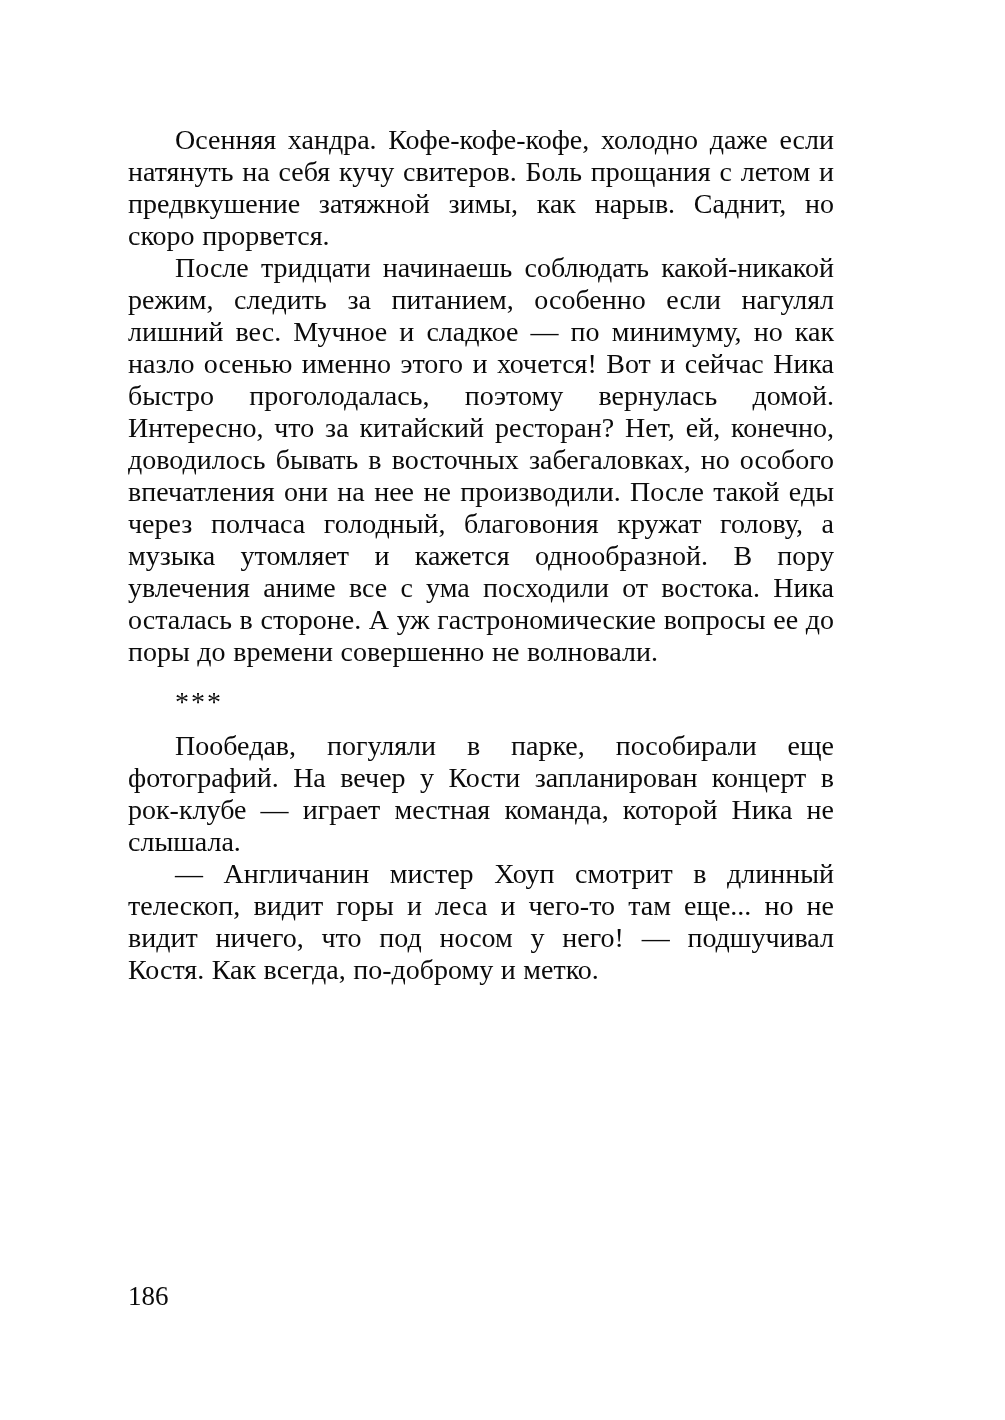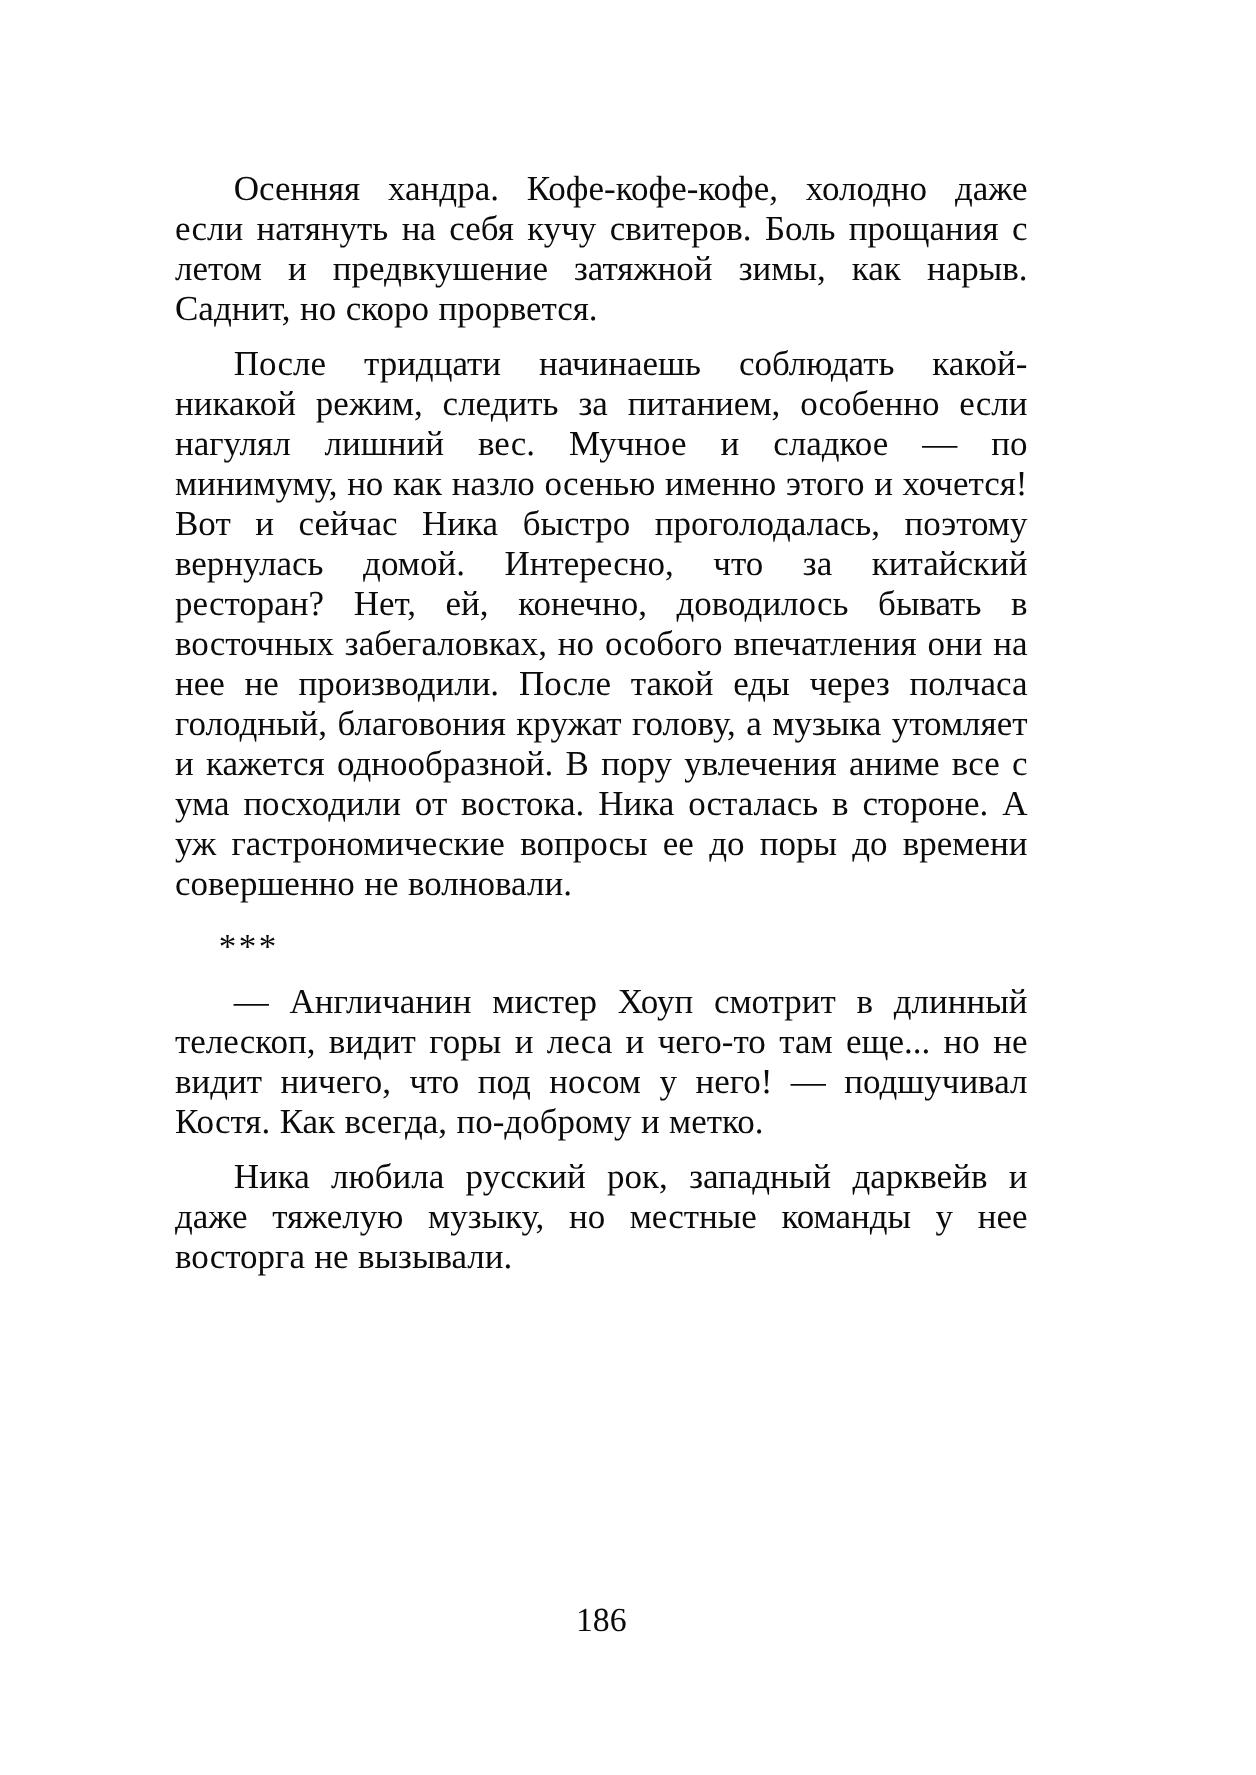--- a/index.html
+++ b/index.html
@@ -26,44 +26,43 @@
     top: 124px;
     width: 706px;
     font-size: 28px;
     line-height: 32px;
     text-align: justify;
     hyphens: auto;
     -webkit-hyphens: auto;
     word-spacing: 0.02em;
   }
   .para {
-    margin: 12px;
+    margin: 0;
     text-indent: 47px;
   }
   .separator {
     margin: 18px 0 12px 0;
     text-indent: 47px;
     text-align: left;
     letter-spacing: 2px;
   }
   .page-number {
     position: absolute;
     left: 128px;
     top: 1281px;
     width: 706px;
-    text-align: center;
     font-size: 27px;
     line-height: 30px;
   }
 </style>
 </head>
 <body>
 
 <div class="page">
   <div class="text-block" id="text-block">
       <p class="para">Осенняя хандра. Кофе-кофе-кофе, холодно даже если натянуть на себя кучу свитеров. Боль прощания с летом и предвкушение затяжной зимы, как нарыв. Саднит, но скоро прорвется.</p>
       <p class="para">После тридцати начинаешь соблюдать какой-никакой режим, следить за питанием, особенно если нагулял лишний вес. Мучное и сладкое — по минимуму, но как назло осенью именно этого и хочется! Вот и сейчас Ника быстро проголодалась, поэтому вернулась домой. Интересно, что за китайский ресторан? Нет, ей, конечно, доводилось бывать в восточных забегаловках, но особого впечатления они на нее не производили. После такой еды через полчаса голодный, благовония кружат голову, а музыка утомляет и кажется однообразной. В пору увлечения аниме все с ума посходили от востока. Ника осталась в стороне. А уж гастрономические вопросы ее до поры до времени совершенно не волновали.</p>
       <p class="separator">***</p>
+      <p class="para">Пообедав, погуляли в парке, пособирали еще фотографий. На вечер у Кости запланирован концерт в рок-клубе — играет местная команда, которой Ника не слышала.</p>
       <p class="para">— Англичанин мистер Хоуп смотрит в длинный телескоп, видит горы и леса и чего-то там еще... но не видит ничего, что под носом у него! — подшучивал Костя. Как всегда, по-доброму и метко.</p>
-      <p class="para">Ника любила русский рок, западный дарквейв и даже тяжелую музыку, но местные команды у нее восторга не вызывали.</p>
     </div>
   <div class="page-number">186</div>
 </div>
 
 </body></html>

